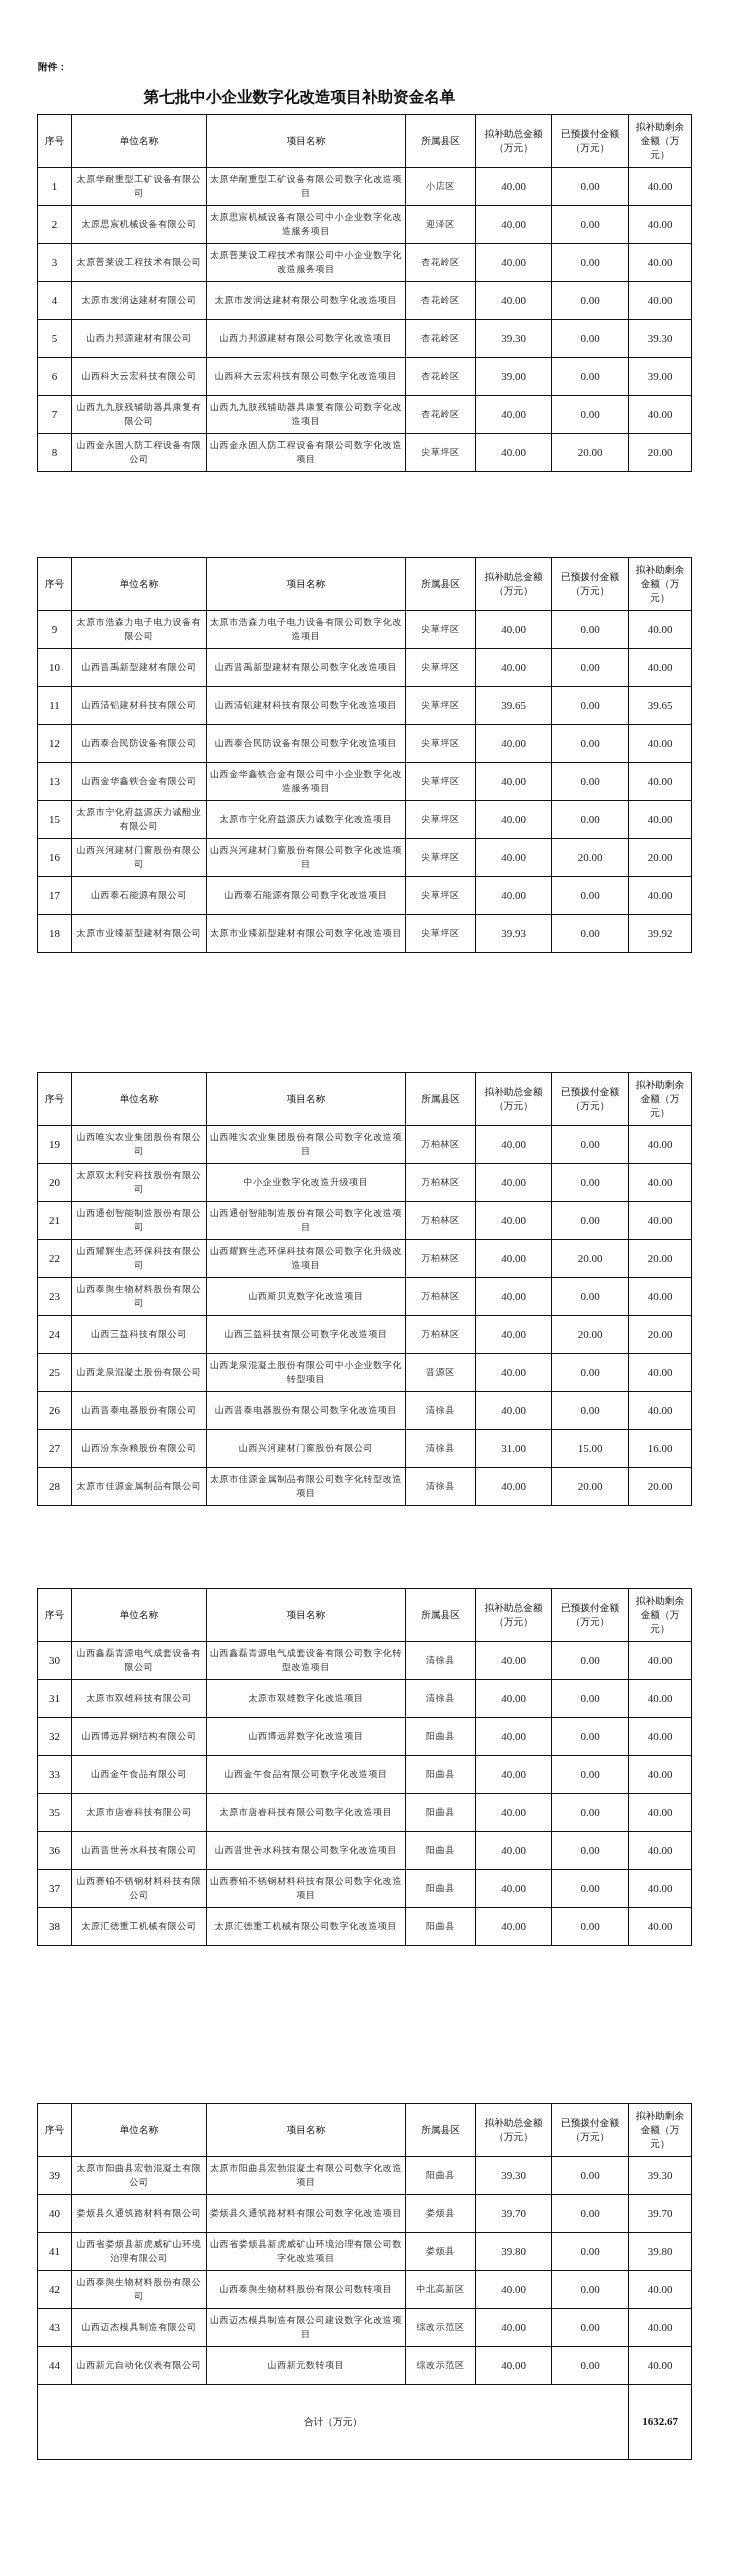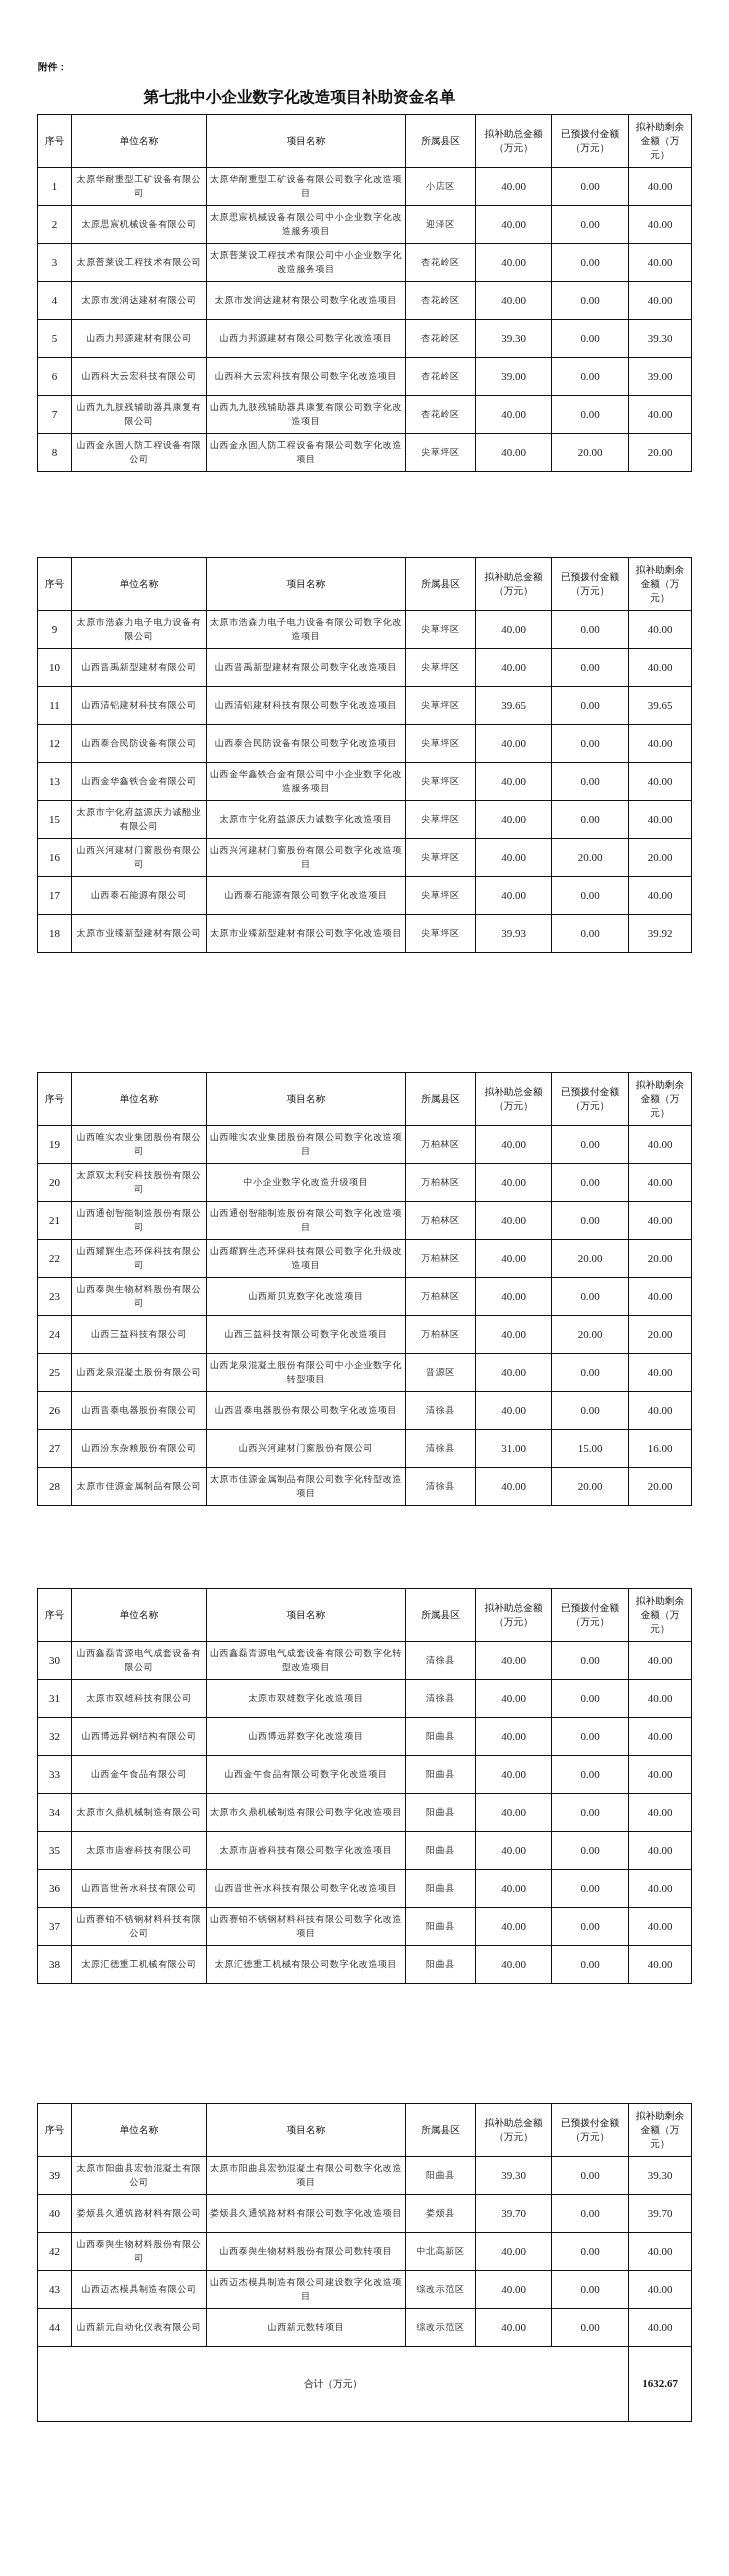--- a/index.html
+++ b/index.html
@@ -430,29 +430,20 @@
         <tr>
     <td class="seq">33</td>
     <td>山西金午食品有限公司</td>
     <td>山西金午食品有限公司数字化改造项目</td>
     <td>阳曲县</td>
     <td class="num">40.00</td>
     <td class="num">0.00</td>
     <td class="num">40.00</td>
   </tr>
         <tr>
-    <td class="seq">34</td>
-    <td>太原市久鼎机械制造有限公司</td>
-    <td>太原市久鼎机械制造有限公司数字化改造项目</td>
-    <td>阳曲县</td>
-    <td class="num">40.00</td>
-    <td class="num">0.00</td>
-    <td class="num">40.00</td>
-  </tr>
-        <tr>
     <td class="seq">35</td>
     <td>太原市唐睿科技有限公司</td>
     <td>太原市唐睿科技有限公司数字化改造项目</td>
     <td>阳曲县</td>
     <td class="num">40.00</td>
     <td class="num">0.00</td>
     <td class="num">40.00</td>
   </tr>
         <tr>
     <td class="seq">36</td>
@@ -517,20 +508,29 @@
         <tr>
     <td class="seq">40</td>
     <td>娄烦县久通筑路材料有限公司</td>
     <td>娄烦县久通筑路材料有限公司数字化改造项目</td>
     <td>娄烦县</td>
     <td class="num">39.70</td>
     <td class="num">0.00</td>
     <td class="num">39.70</td>
   </tr>
         <tr>
+    <td class="seq">41</td>
+    <td>山西省娄烦县新虎威矿山环境治理有限公司</td>
+    <td>山西省娄烦县新虎威矿山环境治理有限公司数字化改造项目</td>
+    <td>娄烦县</td>
+    <td class="num">39.80</td>
+    <td class="num">0.00</td>
+    <td class="num">39.80</td>
+  </tr>
+        <tr>
     <td class="seq">42</td>
     <td>山西泰舆生物材料股份有限公司</td>
     <td>山西泰舆生物材料股份有限公司数转项目</td>
     <td>中北高新区</td>
     <td class="num">40.00</td>
     <td class="num">0.00</td>
     <td class="num">40.00</td>
   </tr>
         <tr>
     <td class="seq">43</td>

